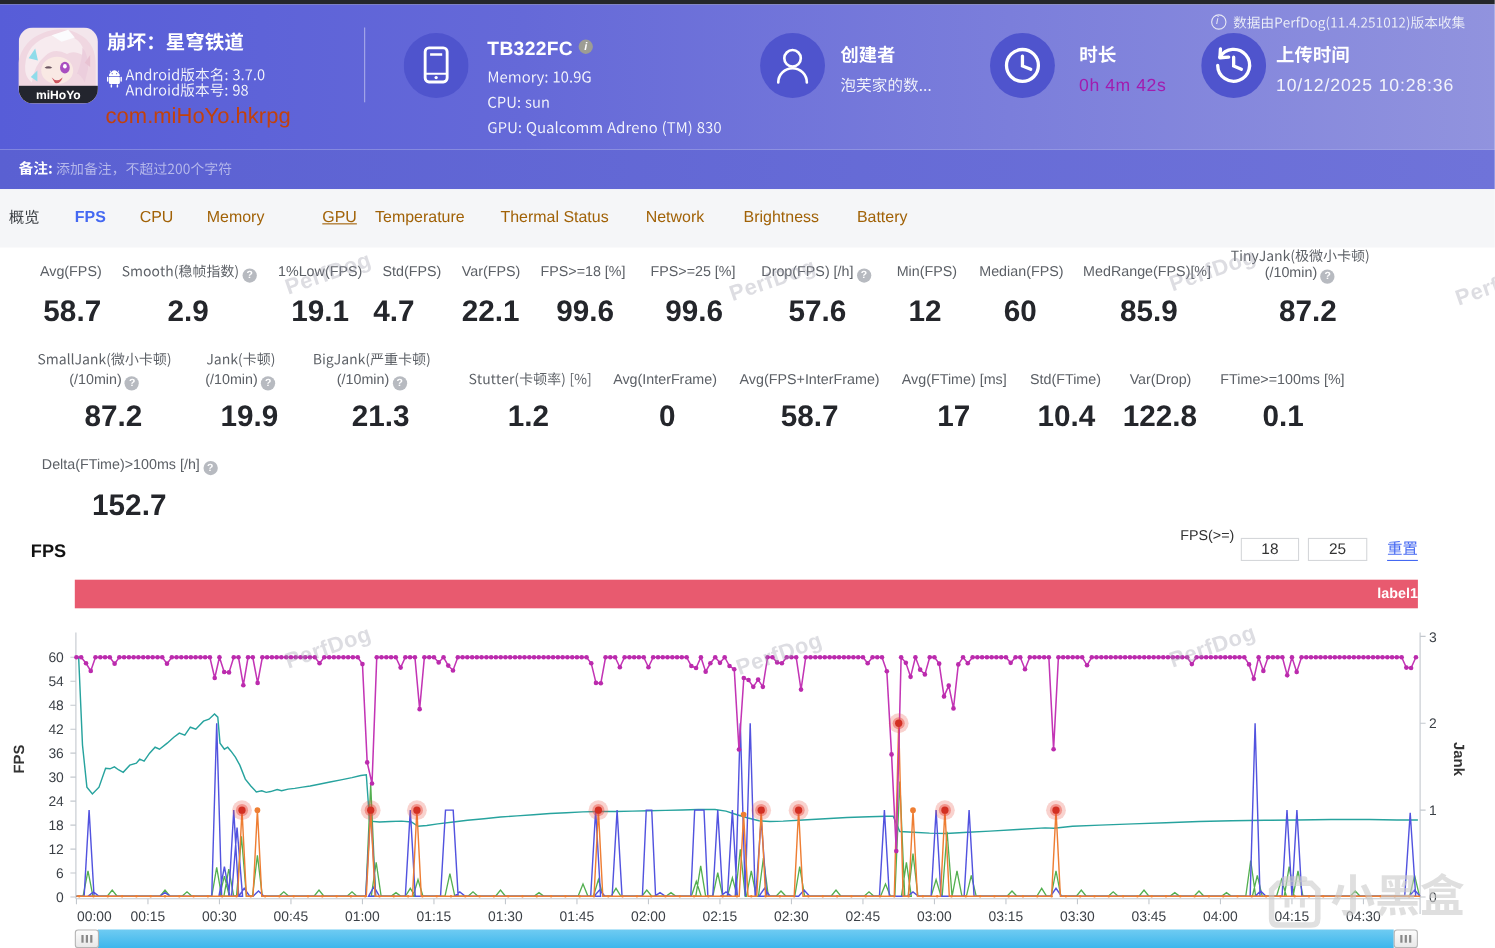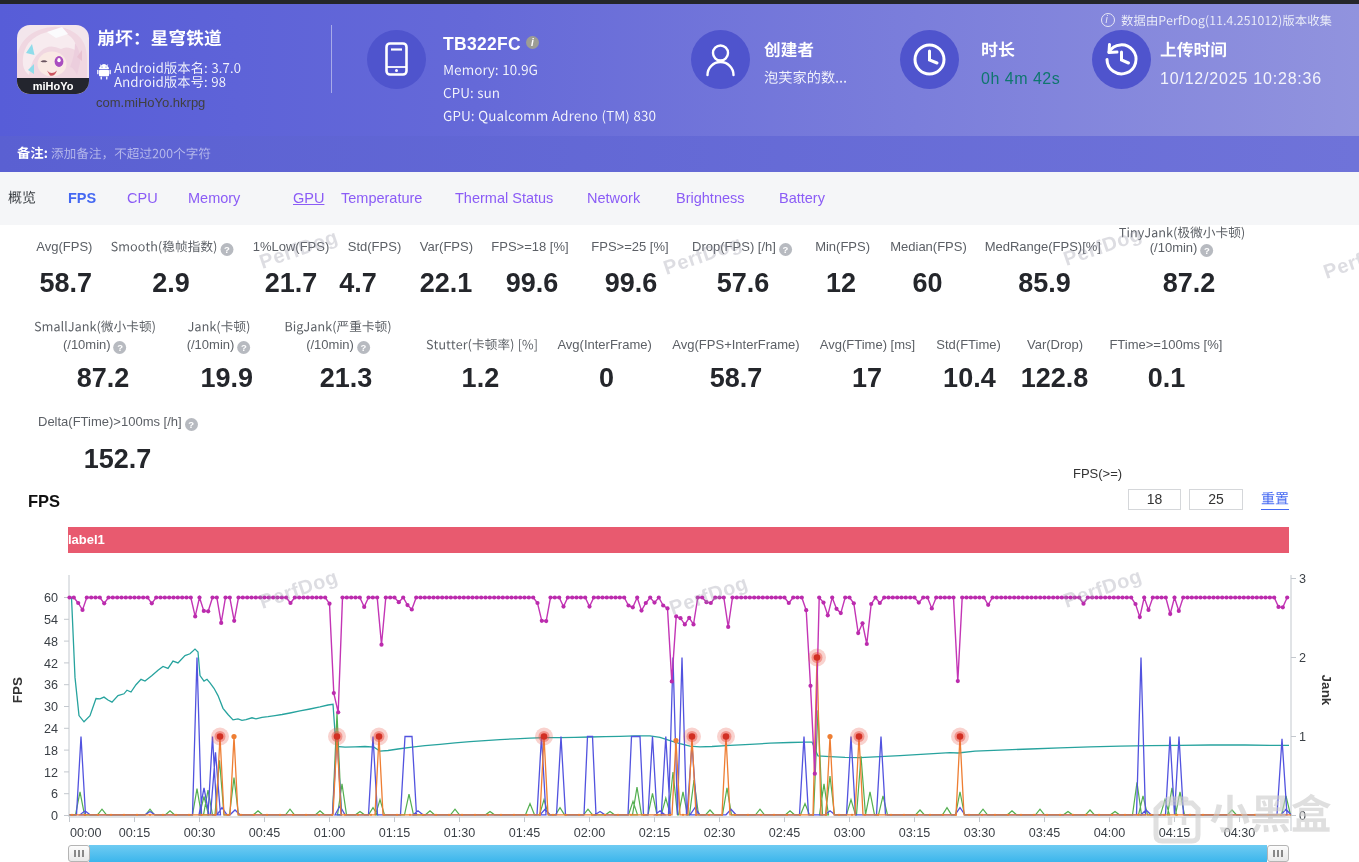--- a/index.html
+++ b/index.html
@@ -1,20 +1,20 @@
 <!DOCTYPE html>
 <html><head><meta charset="utf-8"><title>PerfDog</title><style>
 *{margin:0;padding:0;box-sizing:border-box}
 body{font-family:"Liberation Sans",sans-serif;background:#fff}
 #page{position:relative;width:1359px;height:862px;overflow:hidden;background:#fff}
 .abs{position:absolute}
 .lbl{position:absolute;transform:translateX(-50%);font-size:13px;color:#5c6066;white-space:nowrap;text-align:center}
 .val{position:absolute;transform:translateX(-50%);font-size:27px;font-weight:bold;color:#24262b;white-space:nowrap}
 .qm{display:inline-block;width:13px;height:13px;border-radius:50%;background:#b7bac0;color:#fff;font-size:9.5px;font-weight:bold;text-align:center;line-height:13px;vertical-align:-2px;margin-left:3px}
-.tab{position:absolute;top:190px;font-size:14.5px;color:#8b5cf6;white-space:nowrap}
+.tab{position:absolute;top:190px;font-size:14.5px;color:#a16207;white-space:nowrap}
 .wm{position:absolute;font-size:20px;color:rgba(150,150,165,0.32);transform:rotate(-19deg);font-weight:bold;letter-spacing:0.5px}
 </style></head><body>
 <div id="page">
     <div class="abs" style="left:0;top:0;width:1359px;height:4px;background:#24262a"></div>
     <div class="abs" style="left:0;top:4px;width:1359px;height:132px;background:linear-gradient(90deg,#575dd8 0%,#6569d8 35%,#9193de 100%)"></div>
     <svg class="abs" style="left:17px;top:25px" width="72" height="69" viewBox="0 0 72 69">
 <defs>
         <clipPath id="ic">
           <rect width="72" height="69" rx="13"></rect>
         </clipPath>
@@ -94,21 +94,21 @@
           <path transform="translate(41.6,11.8) scale(0.013400,-0.013400)" d="M277 -13C342 -13 400 22 442 64H445L453 0H528V796H436V587L441 494C393 533 352 557 288 557C164 557 53 447 53 271C53 90 141 -13 277 -13ZM297 64C202 64 147 141 147 272C147 396 217 480 304 480C349 480 391 464 436 423V138C391 88 347 64 297 64Z"></path>
           <path transform="translate(49.9,11.8) scale(0.013400,-0.013400)" d="M105 820V422C105 271 96 91 30 -37C47 -47 72 -69 84 -83C143 20 164 151 171 283H309V-79H378V351H173L174 423V496H439V563H351V842H282V563H174V820ZM852 479C830 365 792 268 743 188C694 272 659 371 636 479ZM483 772V427C483 278 474 90 397 -43C415 -52 444 -72 457 -85C543 58 555 259 555 427V479H576C602 345 642 226 700 128C646 61 583 11 514 -21C530 -35 549 -64 559 -82C627 -47 689 2 742 65C789 3 845 -46 912 -82C923 -63 946 -36 963 -22C893 11 834 60 786 123C857 228 908 365 932 539L887 551L875 548H555V712C692 723 841 742 948 768L901 832C800 806 630 784 483 772Z"></path>
           <path transform="translate(63.3,11.8) scale(0.013400,-0.013400)" d="M460 839V629H65V553H367C294 383 170 221 37 140C55 125 80 98 92 79C237 178 366 357 444 553H460V183H226V107H460V-80H539V107H772V183H539V553H553C629 357 758 177 906 81C920 102 946 131 965 146C826 226 700 384 628 553H937V629H539V839Z"></path>
           <path transform="translate(76.7,11.8) scale(0.013400,-0.013400)" d="M260 732H736V596H260ZM185 799V530H815V799ZM63 440V371H269C249 309 224 240 203 191H727C708 75 688 19 663 -1C651 -9 639 -10 615 -10C587 -10 514 -9 444 -2C458 -23 468 -52 470 -74C539 -78 605 -79 639 -77C678 -76 702 -70 726 -50C763 -18 788 57 812 225C814 236 816 259 816 259H315L352 371H933V440Z"></path>
           <path transform="translate(90.1,11.8) scale(0.013400,-0.013400)" d="M139 390C175 390 205 418 205 460C205 501 175 530 139 530C102 530 73 501 73 460C73 418 102 390 139 390ZM139 -13C175 -13 205 15 205 56C205 98 175 126 139 126C102 126 73 98 73 56C73 15 102 -13 139 -13Z"></path>
           <path transform="translate(97.4,11.8) scale(0.013400,-0.013400)" d="M235 -13C372 -13 501 101 501 398C501 631 395 746 254 746C140 746 44 651 44 508C44 357 124 278 246 278C307 278 370 313 415 367C408 140 326 63 232 63C184 63 140 84 108 119L58 62C99 19 155 -13 235 -13ZM414 444C365 374 310 346 261 346C174 346 130 410 130 508C130 609 184 675 255 675C348 675 404 595 414 444Z"></path>
           <path transform="translate(104.8,11.8) scale(0.013400,-0.013400)" d="M280 -13C417 -13 509 70 509 176C509 277 450 332 386 369V374C429 408 483 474 483 551C483 664 407 744 282 744C168 744 81 669 81 558C81 481 127 426 180 389V385C113 349 46 280 46 182C46 69 144 -13 280 -13ZM330 398C243 432 164 471 164 558C164 629 213 676 281 676C359 676 405 619 405 546C405 492 379 442 330 398ZM281 55C193 55 127 112 127 190C127 260 169 318 228 356C332 314 422 278 422 179C422 106 366 55 281 55Z"></path>
         </g>
       </svg>
     </div>
-    <div class="abs" style="left:96px;top:95px;font-size:13px;color:#404040">com.miHoYo.hkrpg</div>
+    <div class="abs" style="left:96px;top:95px;font-size:20px;color:#c2410c">com.miHoYo.hkrpg</div>
     <div class="abs" style="left:331px;top:25px;width:1px;height:68px;background:rgba(255,255,255,0.45)"></div>
     <svg class="abs" style="left:367px;top:30px" width="59" height="59" viewBox="0 0 59 59">
 <circle cx="29.5" cy="29.5" r="29.5" fill="#4f54cd"></circle>
 <rect x="19.5" y="13.5" width="20" height="31" rx="3.5" fill="none" stroke="#fff" stroke-width="2.6"></rect>
 <line x1="24" y1="19.5" x2="35" y2="19.5" stroke="#fff" stroke-width="2.2"></line>
 <line x1="20" y1="37" x2="39" y2="37" stroke="#fff" stroke-width="1.8"></line>
 <circle cx="29.5" cy="40.5" r="1.5" fill="#fff"></circle>
 </svg>
     <div class="abs" style="left:443px;top:33.5px;font-size:17.5px;font-weight:bold;color:#fff;letter-spacing:0.3px">TB322FC</div>
     <div class="abs" style="left:526px;top:36px;width:13px;height:13px;border-radius:50%;background:#9d9d94;color:#fff;font-size:10px;font-style:italic;font-weight:bold;text-align:center;line-height:13px">i</div>
@@ -208,21 +208,21 @@
 <path d="M29.5 21 L29.5 30 L37 33" fill="none" stroke="#fff" stroke-width="3" stroke-linecap="round"></path>
 </svg>
     <div style="position:absolute;left:981px;top:41px;">
       <svg xmlns="http://www.w3.org/2000/svg" width="34" height="20" viewBox="0 0 33.6 19.8" style="display:block">
         <g fill="#ffffff">
           <path transform="translate(0.0,14.8) scale(0.016800,-0.016800)" d="M459 428C507 355 572 256 601 198L708 260C675 317 607 411 558 480ZM299 385V203H178V385ZM299 490H178V664H299ZM66 771V16H178V96H411V771ZM747 843V665H448V546H747V71C747 51 739 44 717 44C695 44 621 44 551 47C569 13 588 -41 593 -74C693 -75 764 -72 808 -53C853 -34 869 -2 869 70V546H971V665H869V843Z"></path>
           <path transform="translate(16.8,14.8) scale(0.016800,-0.016800)" d="M752 832C670 742 529 660 394 612C424 589 470 539 492 513C622 573 776 672 874 778ZM51 473V353H223V98C223 55 196 33 174 22C191 -1 213 -51 220 -80C251 -61 299 -46 575 21C569 49 564 101 564 137L349 90V353H474C554 149 680 11 890 -57C908 -22 946 31 974 58C792 104 668 208 599 353H950V473H349V846H223V473Z"></path>
         </g>
       </svg>
     </div>
-    <div class="abs" style="left:981px;top:70px;font-size:16px;letter-spacing:0.5px;color:#0f766e">0h 4m 42s</div>
+    <div class="abs" style="left:981px;top:70px;font-size:16px;letter-spacing:0.5px;color:#a21caf">0h 4m 42s</div>
     <svg class="abs" style="left:1092px;top:30px" width="59" height="59" viewBox="0 0 59 59">
 <circle cx="29.5" cy="29.5" r="29.5" fill="#4f54cd"></circle>
 <path d="M17 22 A14.5 14.5 0 1 1 15 29.5" fill="none" stroke="#fff" stroke-width="3" stroke-linecap="round"></path>
 <path d="M17.5 14.5 L17 22.5 L25 22" fill="none" stroke="#fff" stroke-width="3" stroke-linecap="round" stroke-linejoin="round"></path>
 <path d="M29.5 22 L29.5 30 L36.5 33" fill="none" stroke="#fff" stroke-width="3" stroke-linecap="round"></path>
 </svg>
     <div style="position:absolute;left:1160px;top:41px;">
       <svg xmlns="http://www.w3.org/2000/svg" width="67" height="20" viewBox="0 0 67.2 19.8" style="display:block">
         <g fill="#ffffff">
           <path transform="translate(0.0,14.8) scale(0.016800,-0.016800)" d="M403 837V81H43V-40H958V81H532V428H887V549H532V837Z"></path>
@@ -329,21 +329,21 @@
             <path transform="translate(47.6,11.3) scale(0.012800,-0.012800)" d="M239 -196 295 -171C209 -29 168 141 168 311C168 480 209 649 295 792L239 818C147 668 92 507 92 311C92 114 147 -47 239 -196Z"></path>
             <path transform="translate(51.9,11.3) scale(0.012800,-0.012800)" d="M491 187V22C491 -46 512 -64 596 -64C614 -64 721 -64 739 -64C807 -64 827 -37 834 71C815 76 787 86 772 96C769 8 763 -3 732 -3C709 -3 621 -3 604 -3C565 -3 559 1 559 23V187ZM590 214C628 175 672 121 693 86L748 120C726 154 680 206 643 244ZM810 175C845 113 884 28 899 -22L963 1C945 51 905 133 869 194ZM401 187C381 132 346 51 313 1L372 -31C404 23 436 104 459 160ZM534 845C502 771 440 682 349 617C364 607 384 584 394 568L424 592V552H814V469H438V409H814V323H411V260H883V615H752C782 655 813 703 835 746L789 776L777 772H572C584 792 595 813 604 833ZM449 615C481 646 509 678 533 712H739C721 679 697 643 675 615ZM333 832C269 801 161 772 66 753C75 736 86 711 89 695C124 701 160 708 197 716V553H56V483H186C151 370 91 239 33 167C47 148 66 116 74 94C117 154 162 248 197 345V-81H267V369C294 323 323 268 336 238L384 301C367 326 294 429 267 460V483H382V553H267V733C309 744 348 757 381 772Z"></path>
             <path transform="translate(64.7,11.3) scale(0.012800,-0.012800)" d="M704 59C777 20 869 -40 914 -82L956 -28C910 13 816 69 743 106ZM656 457V278C656 179 632 55 391 -21C405 -36 426 -63 435 -80C686 12 727 153 727 278V457ZM486 594V124H551V528H828V126H896V594H722V682H947V750H722V838H649V594ZM76 650V126H135V582H212V-80H276V582H356V210C356 202 354 200 348 199C340 199 321 199 297 200C307 182 316 152 318 133C353 133 376 135 393 147C411 159 415 180 415 208V650H276V839H212V650Z"></path>
             <path transform="translate(77.5,11.3) scale(0.012800,-0.012800)" d="M837 781C761 747 634 712 515 687V836H441V552C441 465 472 443 588 443C612 443 796 443 821 443C920 443 945 476 956 610C935 614 903 626 887 637C881 529 872 511 817 511C777 511 622 511 592 511C527 511 515 518 515 552V625C645 650 793 684 894 725ZM512 134H838V29H512ZM512 195V295H838V195ZM441 359V-79H512V-33H838V-75H912V359ZM184 840V638H44V567H184V352L31 310L53 237L184 276V8C184 -6 178 -10 165 -11C152 -11 111 -11 65 -10C74 -30 85 -61 88 -79C155 -80 195 -77 222 -66C248 -54 257 -34 257 9V298L390 339L381 409L257 373V567H376V638H257V840Z"></path>
             <path transform="translate(90.3,11.3) scale(0.012800,-0.012800)" d="M443 821C425 782 393 723 368 688L417 664C443 697 477 747 506 793ZM88 793C114 751 141 696 150 661L207 686C198 722 171 776 143 815ZM410 260C387 208 355 164 317 126C279 145 240 164 203 180C217 204 233 231 247 260ZM110 153C159 134 214 109 264 83C200 37 123 5 41 -14C54 -28 70 -54 77 -72C169 -47 254 -8 326 50C359 30 389 11 412 -6L460 43C437 59 408 77 375 95C428 152 470 222 495 309L454 326L442 323H278L300 375L233 387C226 367 216 345 206 323H70V260H175C154 220 131 183 110 153ZM257 841V654H50V592H234C186 527 109 465 39 435C54 421 71 395 80 378C141 411 207 467 257 526V404H327V540C375 505 436 458 461 435L503 489C479 506 391 562 342 592H531V654H327V841ZM629 832C604 656 559 488 481 383C497 373 526 349 538 337C564 374 586 418 606 467C628 369 657 278 694 199C638 104 560 31 451 -22C465 -37 486 -67 493 -83C595 -28 672 41 731 129C781 44 843 -24 921 -71C933 -52 955 -26 972 -12C888 33 822 106 771 198C824 301 858 426 880 576H948V646H663C677 702 689 761 698 821ZM809 576C793 461 769 361 733 276C695 366 667 468 648 576Z"></path>
             <path transform="translate(103.1,11.3) scale(0.012800,-0.012800)" d="M99 -196C191 -47 246 114 246 311C246 507 191 668 99 818L42 792C128 649 171 480 171 311C171 141 128 -29 42 -171Z"></path>
           </g>
         </svg></span><span class="qm">?</span></div>
     <div class="val" style="left:171px;top:267.5px">2.9</div>
     <div class="lbl" style="left:291px;top:238.5px">1%Low(FPS)</div>
-    <div class="val" style="left:291px;top:267.5px">21.7</div>
+    <div class="val" style="left:291px;top:267.5px">19.1</div>
     <div class="lbl" style="left:374.5px;top:238.5px">Std(FPS)</div>
     <div class="val" style="left:358px;top:267.5px">4.7</div>
     <div class="lbl" style="left:446.4px;top:238.5px">Var(FPS)</div>
     <div class="val" style="left:446px;top:267.5px">22.1</div>
     <div class="lbl" style="left:530px;top:238.5px">FPS&gt;=18 [%]</div>
     <div class="val" style="left:532px;top:267.5px">99.6</div>
     <div class="lbl" style="left:630px;top:238.5px">FPS&gt;=25 [%]</div>
     <div class="val" style="left:631px;top:267.5px">99.6</div>
     <div class="lbl" style="left:742px;top:238.5px">Drop(FPS) [/h]<span class="qm">?</span></div>
     <div class="val" style="left:743px;top:267.5px">57.6</div>
@@ -464,32 +464,32 @@
     <div class="val" style="left:867px;top:362.5px">17</div>
     <div class="lbl" style="left:968.6px;top:337px">Std(FTime)</div>
     <div class="val" style="left:969.4px;top:362.5px">10.4</div>
     <div class="lbl" style="left:1055px;top:337px">Var(Drop)</div>
     <div class="val" style="left:1054.5px;top:362.5px">122.8</div>
     <div class="lbl" style="left:1165.9px;top:337px">FTime&gt;=100ms [%]</div>
     <div class="val" style="left:1166.6px;top:362.5px">0.1</div>
     <div class="abs" style="left:38px;top:414px;font-size:13px;color:#5c6066">Delta(FTime)&gt;100ms [/h]<span class="qm">?</span></div>
     <div class="val" style="left:117.5px;top:443.5px">152.7</div>
     <div class="abs" style="left:28px;top:492px;font-size:16.5px;font-weight:bold;color:#111">FPS</div>
-    <div class="abs" style="left:1073px;top:466px;font-size:13px;color:#333">FPS(&gt;=)</div>
+    <div class="abs" style="left:1073px;top:479px;font-size:13px;color:#333">FPS(&gt;=)</div>
     <div class="abs" style="left:1128px;top:489px;width:53px;height:21px;border:1px solid #d5d7da;background:#fff;font-size:14px;color:#333;text-align:center;line-height:19px">18</div>
     <div class="abs" style="left:1189px;top:489px;width:54px;height:21px;border:1px solid #d5d7da;background:#fff;font-size:14px;color:#333;text-align:center;line-height:19px">25</div>
     <div style="position:absolute;left:1261px;top:491px;border-bottom:1px solid #4468f2;padding-bottom:1px">
       <svg xmlns="http://www.w3.org/2000/svg" width="28" height="17" viewBox="0 0 28.0 16.5" style="display:block">
         <g fill="#4468f2">
           <path transform="translate(0.0,12.3) scale(0.014000,-0.014000)" d="M159 540V229H459V160H127V100H459V13H52V-48H949V13H534V100H886V160H534V229H848V540H534V601H944V663H534V740C651 749 761 761 847 776L807 834C649 806 366 787 133 781C140 766 148 739 149 722C247 724 354 728 459 734V663H58V601H459V540ZM232 360H459V284H232ZM534 360H772V284H534ZM232 486H459V411H232ZM534 486H772V411H534Z"></path>
           <path transform="translate(14.0,12.3) scale(0.014000,-0.014000)" d="M651 748H820V658H651ZM417 748H582V658H417ZM189 748H348V658H189ZM190 427V6H57V-50H945V6H808V427H495L509 486H922V545H520L531 603H895V802H117V603H454L446 545H68V486H436L424 427ZM262 6V68H734V6ZM262 275H734V217H262ZM262 320V376H734V320ZM262 172H734V113H262Z"></path>
         </g>
       </svg>
     </div>
-    <div class="abs" style="left:68px;top:527px;width:1221px;height:25.5px;background:#e85a6f;color:#fff;font-size:13px;font-weight:bold;text-align:left;line-height:25.5px">label1</div>
+    <div class="abs" style="left:68px;top:527px;width:1221px;height:25.5px;background:#e85a6f;color:#fff;font-size:13px;font-weight:bold;text-align:right;line-height:25.5px">label1</div>
     <svg xmlns="http://www.w3.org/2000/svg" width="1359" height="285" viewBox="0 560 1359 285" style="position:absolute;left:0;top:560px" shape-rendering="auto">
       <g stroke="#c3c8ce" stroke-width="1" fill="none">
         <line x1="69" y1="575" x2="69" y2="817"></line>
         <line x1="69" y1="817" x2="1291" y2="817"></line>
         <line x1="1291" y1="575" x2="1291" y2="831"></line>
         <line x1="64" y1="815.5" x2="69" y2="815.5"></line>
         <line x1="64" y1="793.7" x2="69" y2="793.7"></line>
         <line x1="64" y1="771.9" x2="69" y2="771.9"></line>
         <line x1="64" y1="750.1" x2="69" y2="750.1"></line>
         <line x1="64" y1="728.3" x2="69" y2="728.3"></line>

